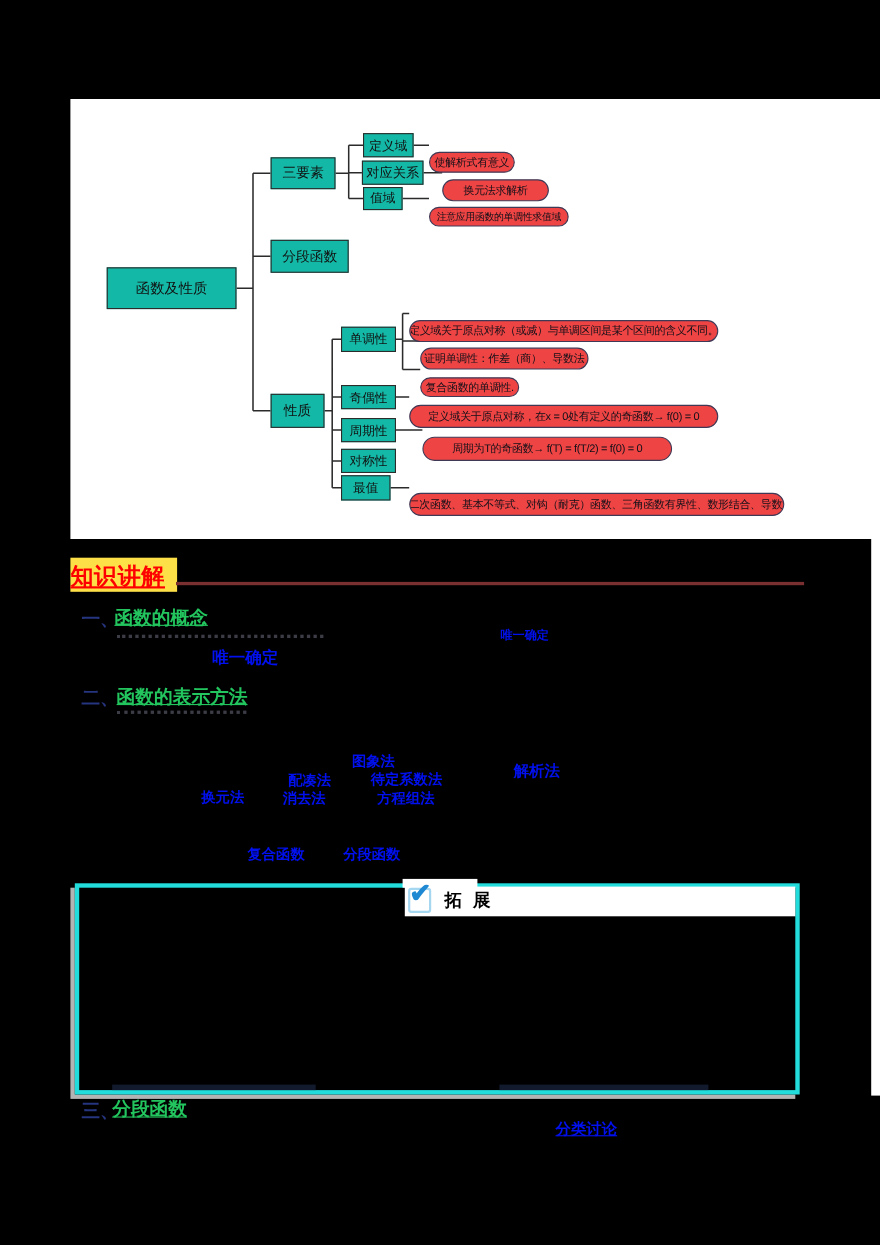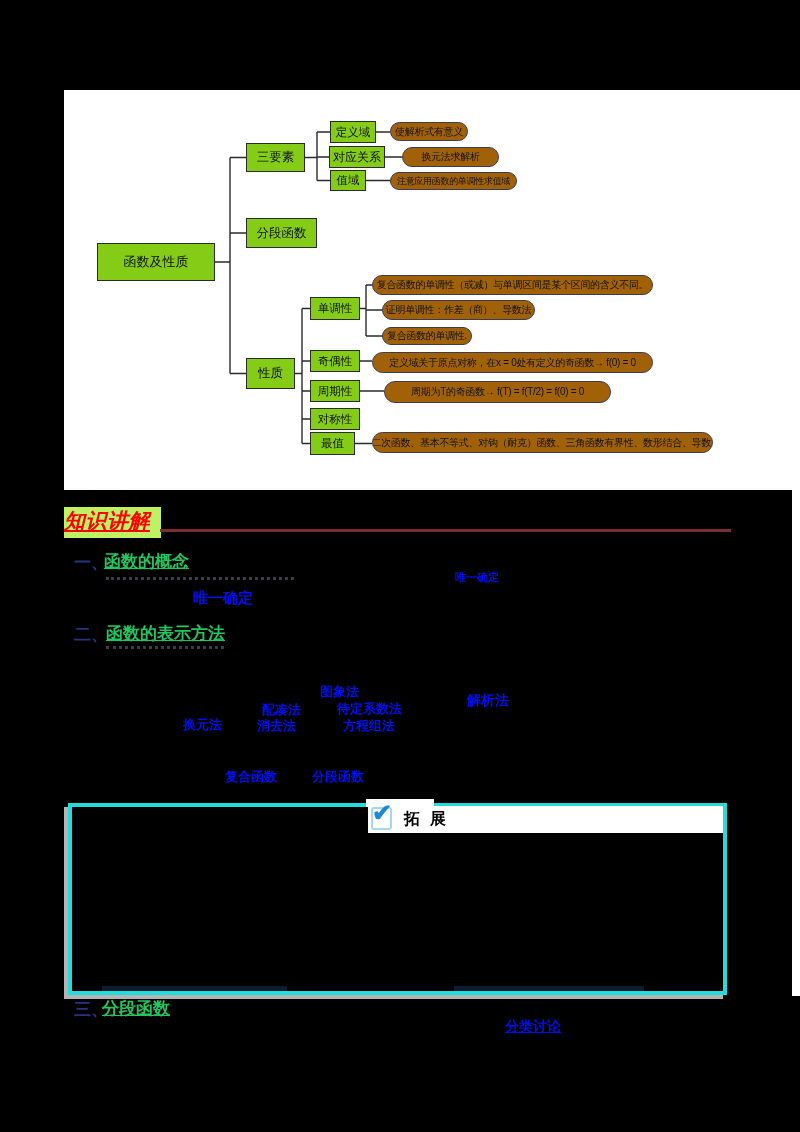--- a/index.html
+++ b/index.html
@@ -1,30 +1,30 @@
 <!DOCTYPE html>
 <html><head>
 <meta charset="utf-8">
 <style>
   html,body{margin:0;padding:0;background:#000;}
   .page{position:relative;width:800px;height:1132px;background:#000;overflow:hidden;
         font-family:"Liberation Sans",sans-serif;}
   
   .panel{position:absolute;left:64px;top:90px;width:736px;height:400px;background:#ffffff;}
   .connectors{position:absolute;left:0;top:0;width:736px;height:400px;}
-  .nbox{position:absolute;background:#84cc16;border:1.4px solid #2b2b2b;display:flex;
+  .nbox{position:absolute;background:#14b8a6;border:1.4px solid #2b2b2b;display:flex;
         align-items:center;justify-content:center;font-size:12.5px;color:#111;
         white-space:nowrap;box-sizing:border-box;}
   .nbox.root{font-weight:400;font-size:13px;border-width:1.6px;}
-  .pill{position:absolute;background:#a16207;border:1.3px solid #3f3956;border-radius:11px;
+  .pill{position:absolute;background:#ef4444;border:1.3px solid #3f3956;border-radius:11px;
         display:flex;align-items:center;justify-content:center;font-size:10px;color:#101018;
-        white-space:nowrap;box-sizing:border-box;overflow:hidden;letter-spacing:-0.3px;}
+        white-space:nowrap;box-sizing:border-box;overflow:hidden;letter-spacing:-0.3px;margin-top:16px;}
   
-  .kchip{position:absolute;left:64px;top:507px;width:97px;height:31px;background:#bef264;
-         display:flex;align-items:flex-start;font-style:italic;}
+  .kchip{position:absolute;left:64px;top:507px;width:97px;height:31px;background:#fde047;
+         display:flex;align-items:flex-end;}
   .kchip span{font-size:21px;font-weight:700;color:#ff0000;text-decoration:underline;
               letter-spacing:0.5px;}
   .kline{position:absolute;left:160px;top:529px;width:571px;height:3px;background:#7a3030;}
   
   .enum{position:absolute;color:#26357f;font-weight:700;font-size:17px;white-space:nowrap;}
   .btitle{position:absolute;color:#22c55e;font-weight:700;font-size:17px;white-space:nowrap;
           text-decoration:underline;}
   .bkw{position:absolute;color:#0010ee;font-weight:700;font-size:13px;white-space:nowrap;text-align:center;}
   .bkw.lg{font-size:14px;}
   .bkw.sm{font-size:11px;}
@@ -68,21 +68,21 @@
     <div class="nbox" style="left:265px;top:56px;width:56px;height:22px;font-size:12px">对应关系</div>
     <div class="pill" style="left:338px;top:57px;width:97px;height:20px">换元法求解析</div>
     <div class="nbox" style="left:266px;top:80px;width:36px;height:21px;font-size:11.5px">值域</div>
     <div class="pill" style="left:326px;top:82px;width:127px;height:18px;font-size:9px">注意应用函数的单调性求值域</div>
 
     <div class="nbox" style="left:182px;top:128px;width:71px;height:30px">分段函数</div>
 
     <div class="nbox" style="left:182px;top:268px;width:49px;height:31px">性质</div>
 
     <div class="nbox" style="left:246px;top:207px;width:50px;height:23px;font-size:11.5px">单调性</div>
-    <div class="pill" style="left:308px;top:185px;width:281px;height:20px">复合函数的单调性（或减）与单调区间是某个区间的含义不同。</div>
+    <div class="pill" style="left:308px;top:185px;width:281px;height:20px">定义域关于原点对称（或减）与单调区间是某个区间的含义不同。</div>
     <div class="pill" style="left:318px;top:210px;width:153px;height:20px">证明单调性：作差（商）、导数法</div>
     <div class="pill" style="left:318px;top:237px;width:90px;height:18px">复合函数的单调性.</div>
 
     <div class="nbox" style="left:246px;top:260px;width:50px;height:22px;font-size:11.5px">奇偶性</div>
     <div class="pill" style="left:308px;top:262px;width:281px;height:21px">定义域关于原点对称，在x = 0处有定义的奇函数→ f(0) = 0</div>
 
     <div class="nbox" style="left:246px;top:290px;width:50px;height:22px;font-size:11.5px">周期性</div>
     <div class="pill" style="left:320px;top:291px;width:227px;height:22px">周期为T的奇函数→ f(T) = f(T/2) = f(0) = 0</div>
 
     <div class="nbox" style="left:246px;top:318px;width:50px;height:22px;font-size:11.5px">对称性</div>

